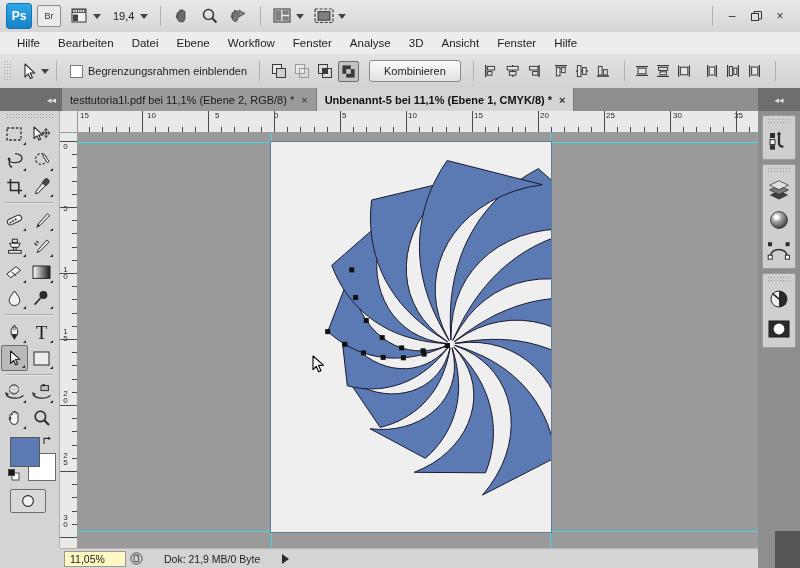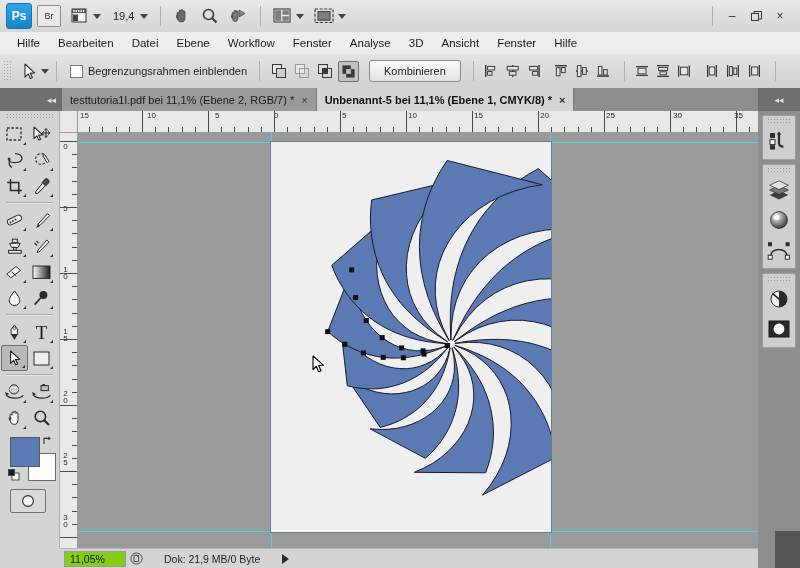--- a/index.html
+++ b/index.html
@@ -141,21 +141,21 @@
   .guide-h{position:absolute;height:1px;background:#46d4e6;left:0;width:680px;}
   .guide-v{position:absolute;width:1px;background:#46d4e6;top:0;height:415px;}
 
   
   .vscroll{position:absolute;left:758px;top:133px;width:17px;height:398px;background:#e6e6e6;border-left:1px solid #a8a8a8;box-sizing:border-box;}
   .vs-arrow{width:15px;height:15px;display:flex;align-items:center;justify-content:center;background:#e0e0e0;border:1px solid #b5b5b5;box-sizing:border-box;}
   .hscroll{position:absolute;left:140px;top:551px;width:618px;height:15px;background:#f0f0f0;border:1px solid #bdbdbd;box-sizing:border-box;display:flex;align-items:center;justify-content:space-between;padding:0 2px;}
 
   
   .statusbar{position:absolute;left:60px;top:548px;width:715px;height:20px;background:#d4d4d4;display:flex;align-items:center;border-top:1px solid #b5b5b5;box-sizing:border-box;}
-  .zoombox{width:62px;height:16px;margin-left:4px;background:#84cc16;border:1px solid #9a9a9a;display:flex;align-items:center;padding-left:5px;font-size:10.5px;box-sizing:border-box;}
+  .zoombox{width:62px;height:16px;margin-left:4px;background:#fef9c3;border:1px solid #9a9a9a;display:flex;align-items:center;padding-left:5px;font-size:10.5px;box-sizing:border-box;}
   .stat-icon{width:20px;height:16px;display:flex;align-items:center;justify-content:center;}
   .docinfo{font-size:10.5px;color:#1d1d1d;margin-left:18px;}
   .stat-tri{margin-left:22px;width:0;height:0;border-top:5px solid transparent;border-bottom:5px solid transparent;border-left:7px solid #2a2a2a;}
 
   
   .dock{
     position:absolute;left:758px;top:88px;width:42px;height:480px;
     background:#8e8e8e;box-sizing:border-box;
   }
   .dock-top{height:23px;background:#6e6e6e;color:#e0e0e0;display:flex;align-items:center;justify-content:center;font-size:9px;}
@@ -423,21 +423,21 @@
           <rect x="4.6" y="3" width="6.2" height="8" fill="#e4e4e4" stroke="#3a3a3a"></rect>
         </svg>
     </div>
 
     <div class="vsep" style="margin-left:10px;"></div>
   </div>
 
   <div class="tabbar">
     <div class="tb-collapse">◂◂</div>
     <div class="tab inactive">
-      <span>testtutoria1l.pdf bei 11,1% (Ebene 2, RGB/7) *</span>
+      <span>testtutoria1l.pdf bei 11,1% (Ebene 2, RGB/8) *</span>
       <span class="x">×</span>
     </div>
     <div class="tab active">
       <span>Unbenannt-5 bei 11,1% (Ebene 1, CMYK/8) *</span>
       <span class="x">×</span>
     </div>
     <div class="tabfill"></div>
   </div>
 
   <div class="toolbox">

